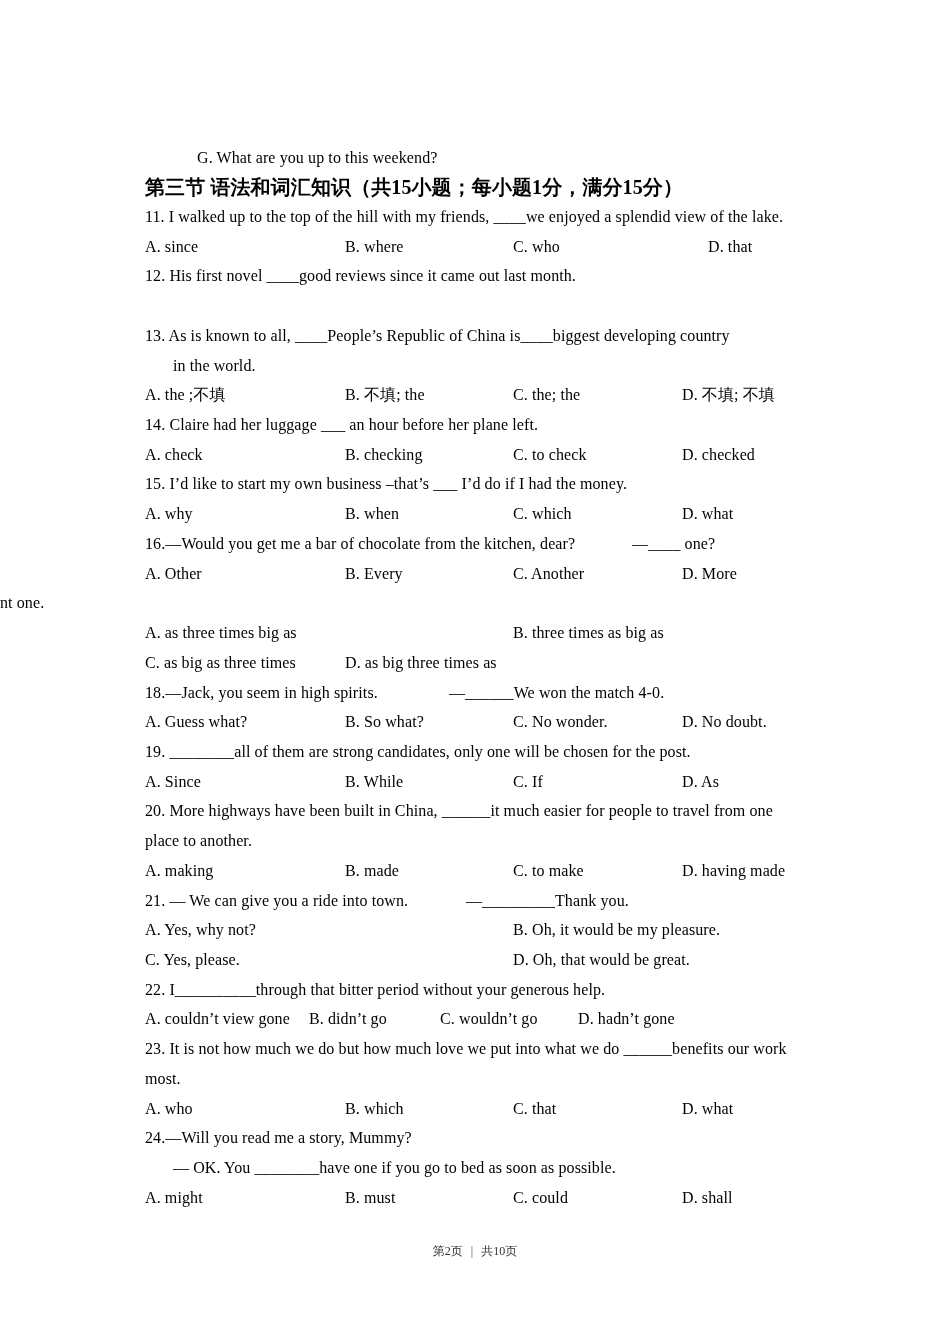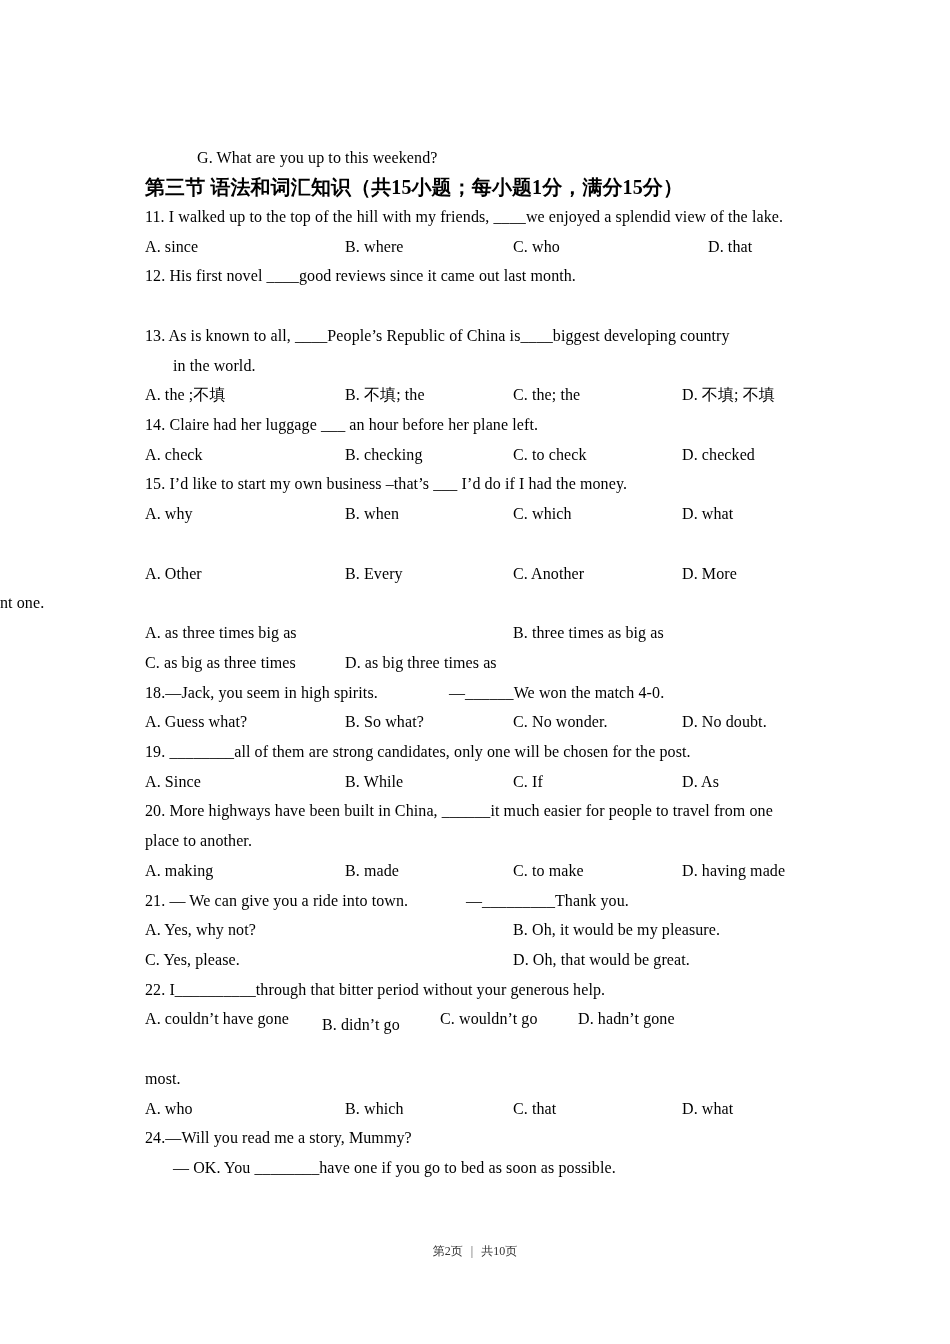--- a/index.html
+++ b/index.html
@@ -96,20 +96,24 @@
       </div>
       <div class="line" style="top: 356.64px;">
         <span class="seg" style="left: 0px;">15. I’d like to start my own business –that’s ___ I’d do if I had the money.</span>
       </div>
       <div class="line" style="top: 386.36px;">
         <span class="seg" style="left: 0px;">A. why</span>
         <span class="seg" style="left: 200px;">B. when</span>
         <span class="seg" style="left: 368px;">C. which</span>
         <span class="seg" style="left: 537px;">D. what</span>
       </div>
+      <div class="line" style="top: 416.08px;">
+        <span class="seg" style="left: 0px;">16.—Would you get me a bar of chocolate from the kitchen, dear?</span>
+        <span class="seg" style="left: 487px;">—____ one?</span>
+      </div>
       <div class="line" style="top: 445.8px;">
         <span class="seg" style="left: 0px;">A. Other</span>
         <span class="seg" style="left: 200px;">B. Every</span>
         <span class="seg" style="left: 368px;">C. Another</span>
         <span class="seg" style="left: 537px;">D. More</span>
       </div>
       <div class="line" style="top: 475.52px;">
         <span class="seg" style="left: -145px;">nt one.</span>
       </div>
       <div class="line" style="top: 505.24px;">
@@ -160,37 +164,46 @@
         <span class="seg" style="left: 368px;">B. Oh, it would be my pleasure.</span>
       </div>
       <div class="line" style="top: 832.16px;">
         <span class="seg" style="left: 0px;">C. Yes, please.</span>
         <span class="seg" style="left: 368px;">D. Oh, that would be great.</span>
       </div>
       <div class="line" style="top: 861.88px;">
         <span class="seg" style="left: 0px;">22. I__________through that bitter period without your generous help.</span>
       </div>
       <div class="line" style="top: 891.6px;">
-        <span class="seg" style="left: 0px;">A. couldn’t have gone</span>
-        <span class="seg" style="left: 177px; margin-top: 6px;">B. didn’t go</span>
+        <span class="seg" style="left: 0px;">A. couldn’t view gone</span>
+        <span class="seg" style="left: 164px;">B. didn’t go</span>
         <span class="seg" style="left: 295px;">C. wouldn’t go</span>
         <span class="seg" style="left: 433px;">D. hadn’t gone</span>
+      </div>
+      <div class="line" style="top: 921.32px;">
+        <span class="seg" style="left: 0px;">23. It is not how much we do but how much love we put into what we do ______benefits our work</span>
       </div>
       <div class="line" style="top: 951.04px;">
         <span class="seg" style="left: 0px;">most.</span>
       </div>
       <div class="line" style="top: 980.76px;">
         <span class="seg" style="left: 0px;">A. who</span>
         <span class="seg" style="left: 200px;">B. which</span>
         <span class="seg" style="left: 368px;">C. that</span>
         <span class="seg" style="left: 537px;">D. what</span>
       </div>
       <div class="line" style="top: 1010.48px;">
         <span class="seg" style="left: 0px;">24.—Will you read me a story, Mummy?</span>
       </div>
       <div class="line" style="top: 1040.2px;">
         <span class="seg" style="left: 28px;">— OK. You ________have one if you go to bed as soon as possible.</span>
+      </div>
+      <div class="line" style="top: 1069.92px;">
+        <span class="seg" style="left: 0px;">A. might</span>
+        <span class="seg" style="left: 200px;">B. must</span>
+        <span class="seg" style="left: 368px;">C. could</span>
+        <span class="seg" style="left: 537px;">D. shall</span>
       </div>
     </div>
   <div class="footer">
     <span>第2页</span><span class="sep">|</span><span>共10页</span>
   </div>
 </div>
 
 </body></html>

